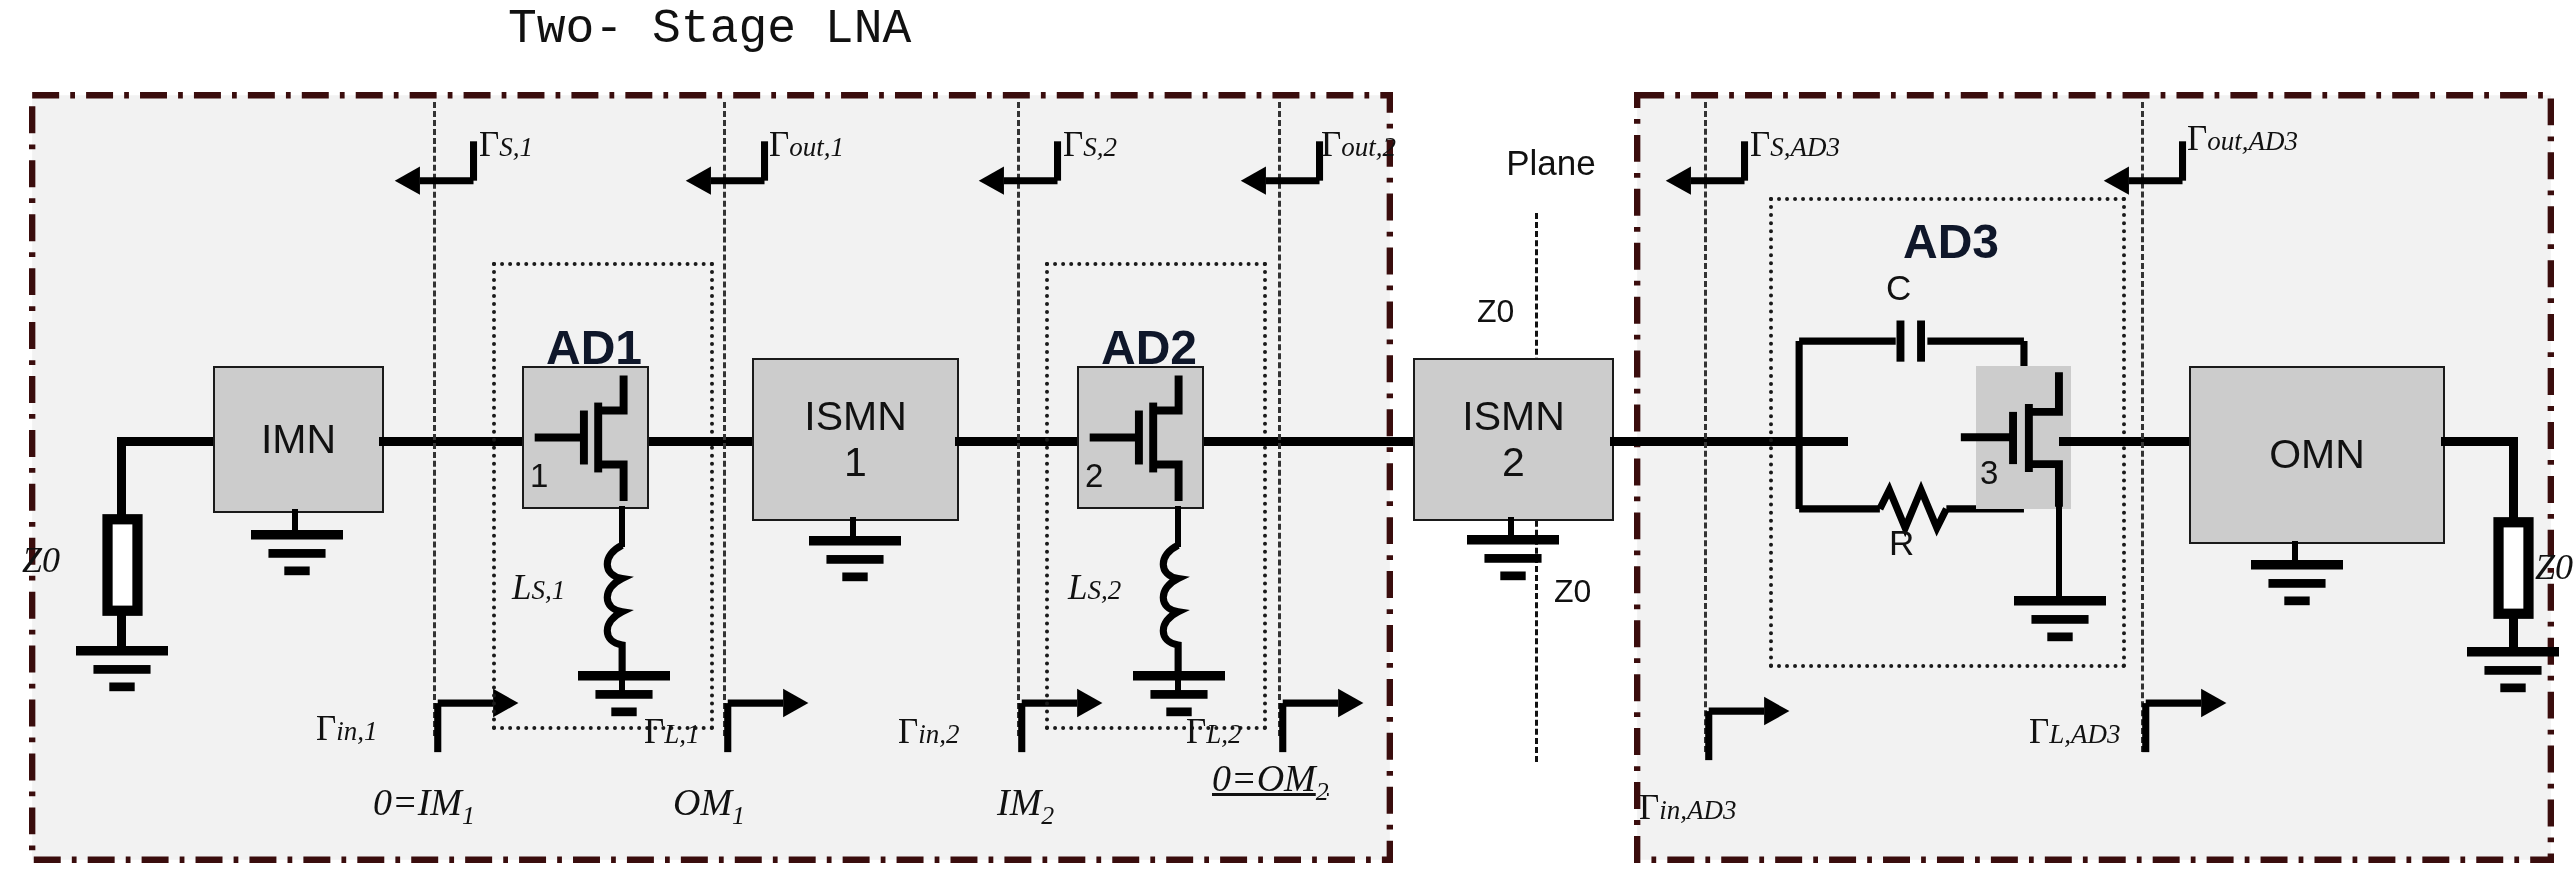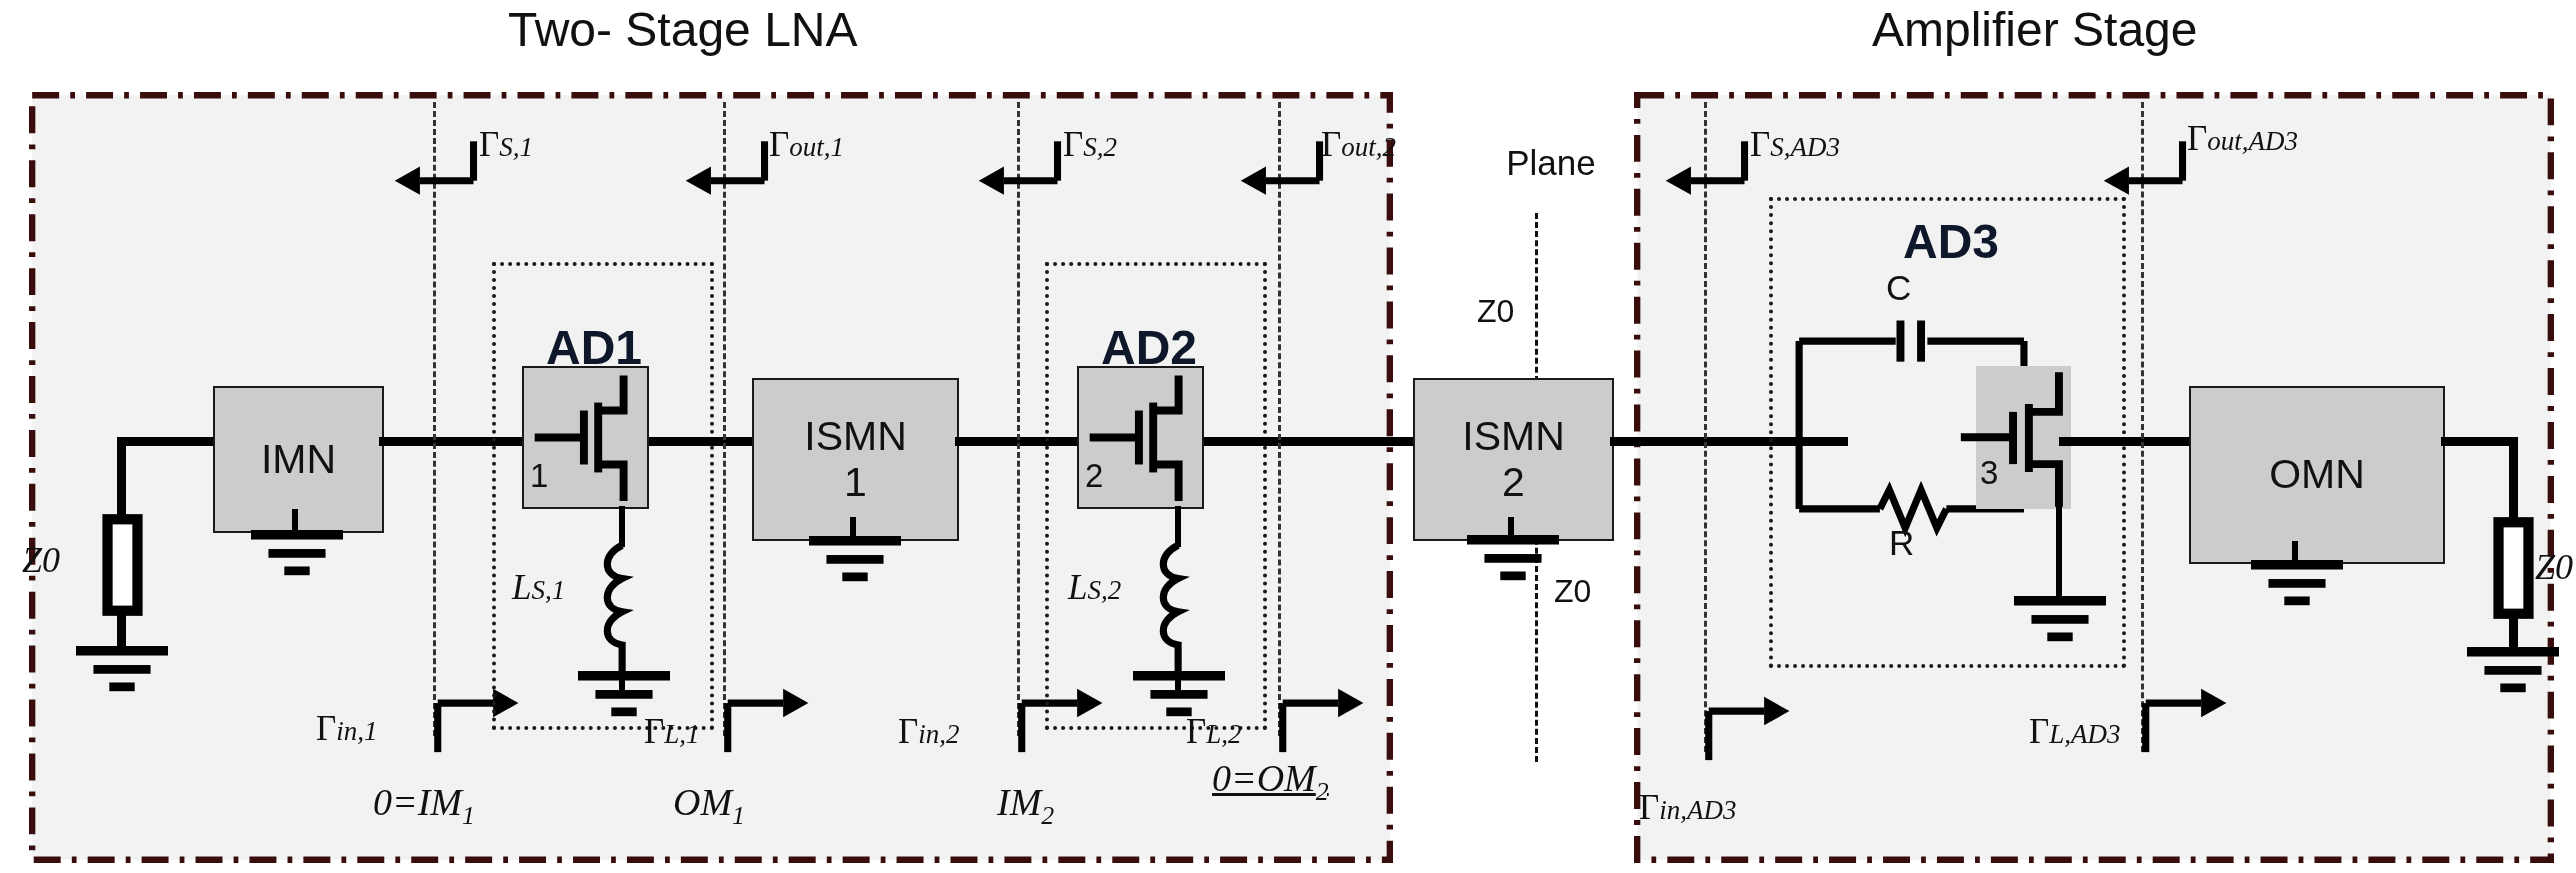--- a/index.html
+++ b/index.html
@@ -4,40 +4,39 @@
 <style>
   html,body{margin:0;padding:0;background:#ffffff;}
   body{width:2576px;height:873px;font-family:"Liberation Sans",sans-serif;}
   #stage{position:relative;width:2576px;height:873px;overflow:hidden;background:#fff;}
 
   .abs{position:absolute;}
 
   
   .title{
     position:absolute;top:1.6px;font-size:48px;color:#111;
-    font-family:Liberation Sans, sans-serif;white-space:nowrap;
+    font-family:Liberation Mono, monospace;white-space:nowrap;
   }
   
   .dashdot{position:absolute;}
   .dashdot svg{display:block;}
 
   
   .adbox{
     position:absolute;
     border:4px dotted #1a1a1a;
     background:transparent;
   }
 
   
   .blk{
     position:absolute;background:#cccccc;border:2.4px solid #1a1a1a;
     display:flex;flex-direction:column;align-items:center;justify-content:center;
     color:#111;font-family:"Liberation Sans",sans-serif;
     line-height:1.12;
-    margin-top:20px;
   }
   .blk .l1{font-size:41px;}
   .blk .l2{font-size:41px;}
 
   
   .wire-h{position:absolute;background:#000;height:8.7px;}
   .wire-v{position:absolute;background:#000;width:8.7px;}
 
   
   .refline{position:absolute;width:0;border-left:3.2px dashed #333;}
@@ -63,21 +62,20 @@
   .numlbl{position:absolute;font-family:"Liberation Sans",sans-serif;
         font-size:33px;color:#111;white-space:nowrap;}
   sub{font-size:.68em;}
 </style>
 </head>
 <body>
 
 <div id="stage">
 
   <div class="title" style="left:508px;">Two- Stage LNA</div>
-  <div class="title" style="left:1872px;">Amplifier Stage</div>
 
   <div class="dashdot" style="left:28.6px;top:92px;">
     <svg width="1364" height="771" viewBox="0 0 1720 972">
       <rect x="4" y="4" width="1712" height="964" fill="#f2f2f2" stroke="#3a0d0d" stroke-width="8" stroke-dasharray="34 14 6 14"></rect>
     </svg>
   </div>
 
   <div class="dashdot" style="left:1634px;top:92px;">
     <svg width="920" height="771" viewBox="0 0 1160 972">
       <rect x="4" y="4" width="1152" height="964" fill="#f2f2f2" stroke="#3a0d0d" stroke-width="8" stroke-dasharray="34 14 6 14"></rect>

